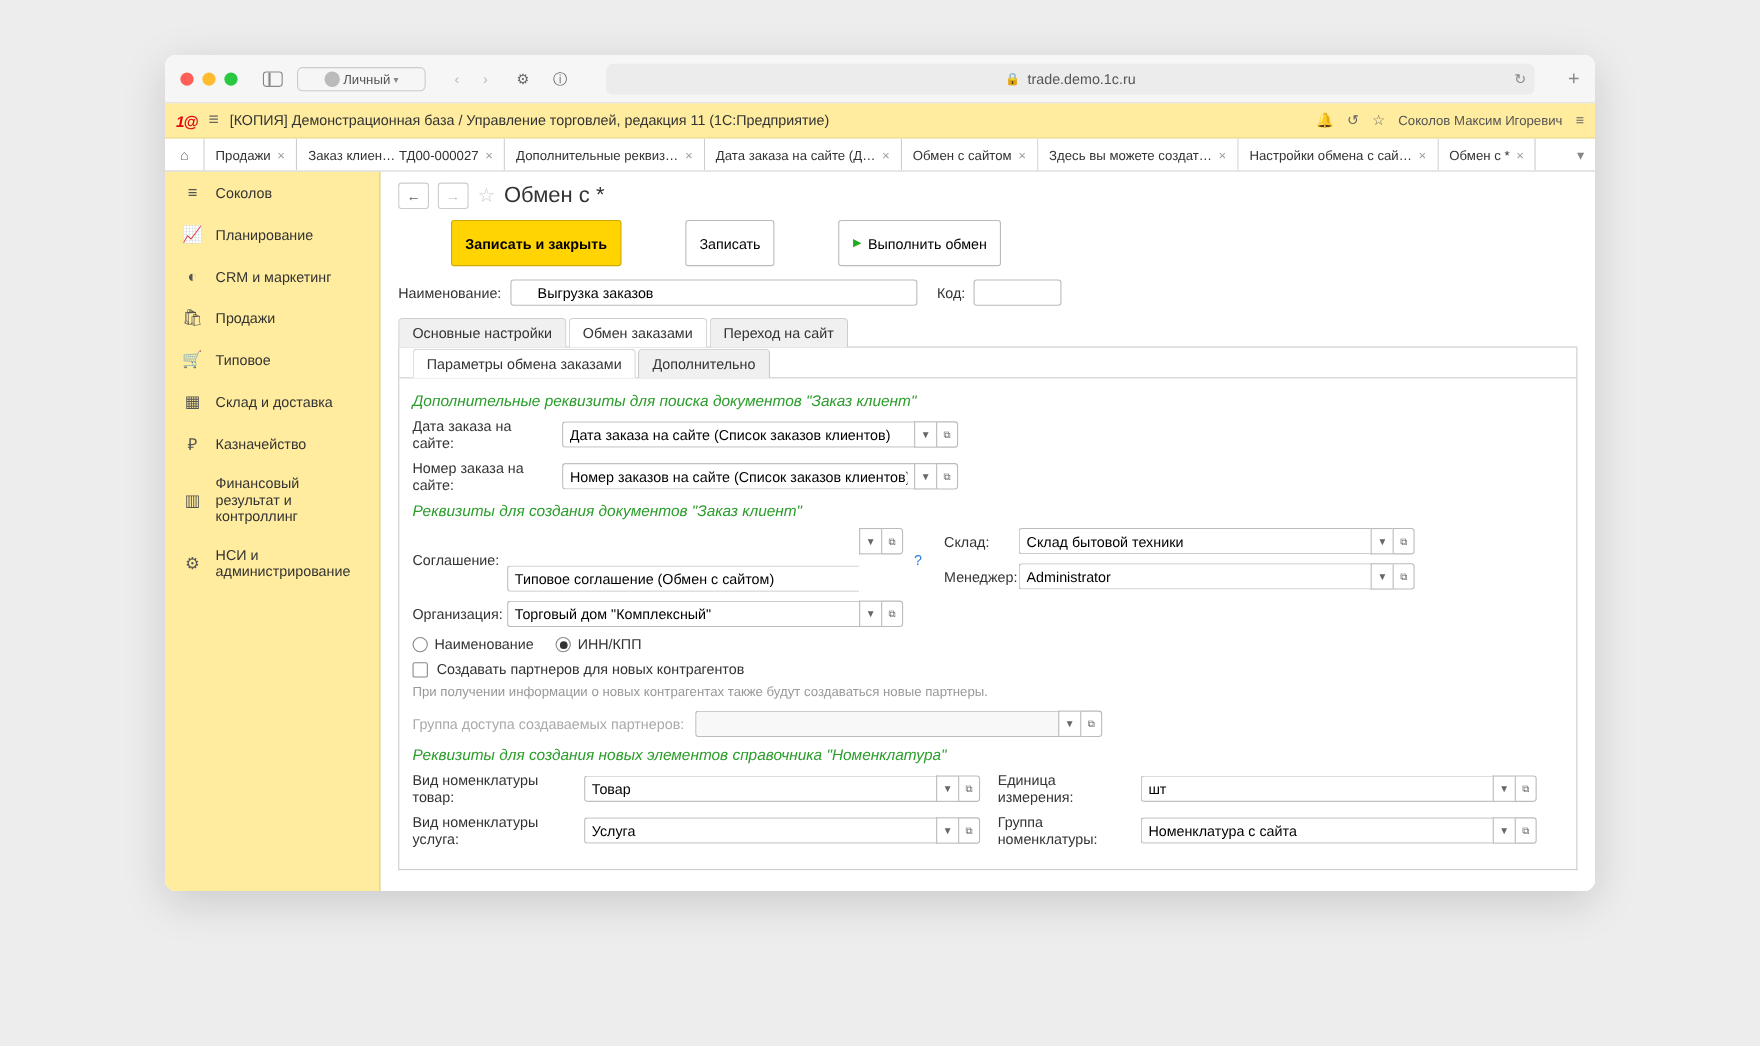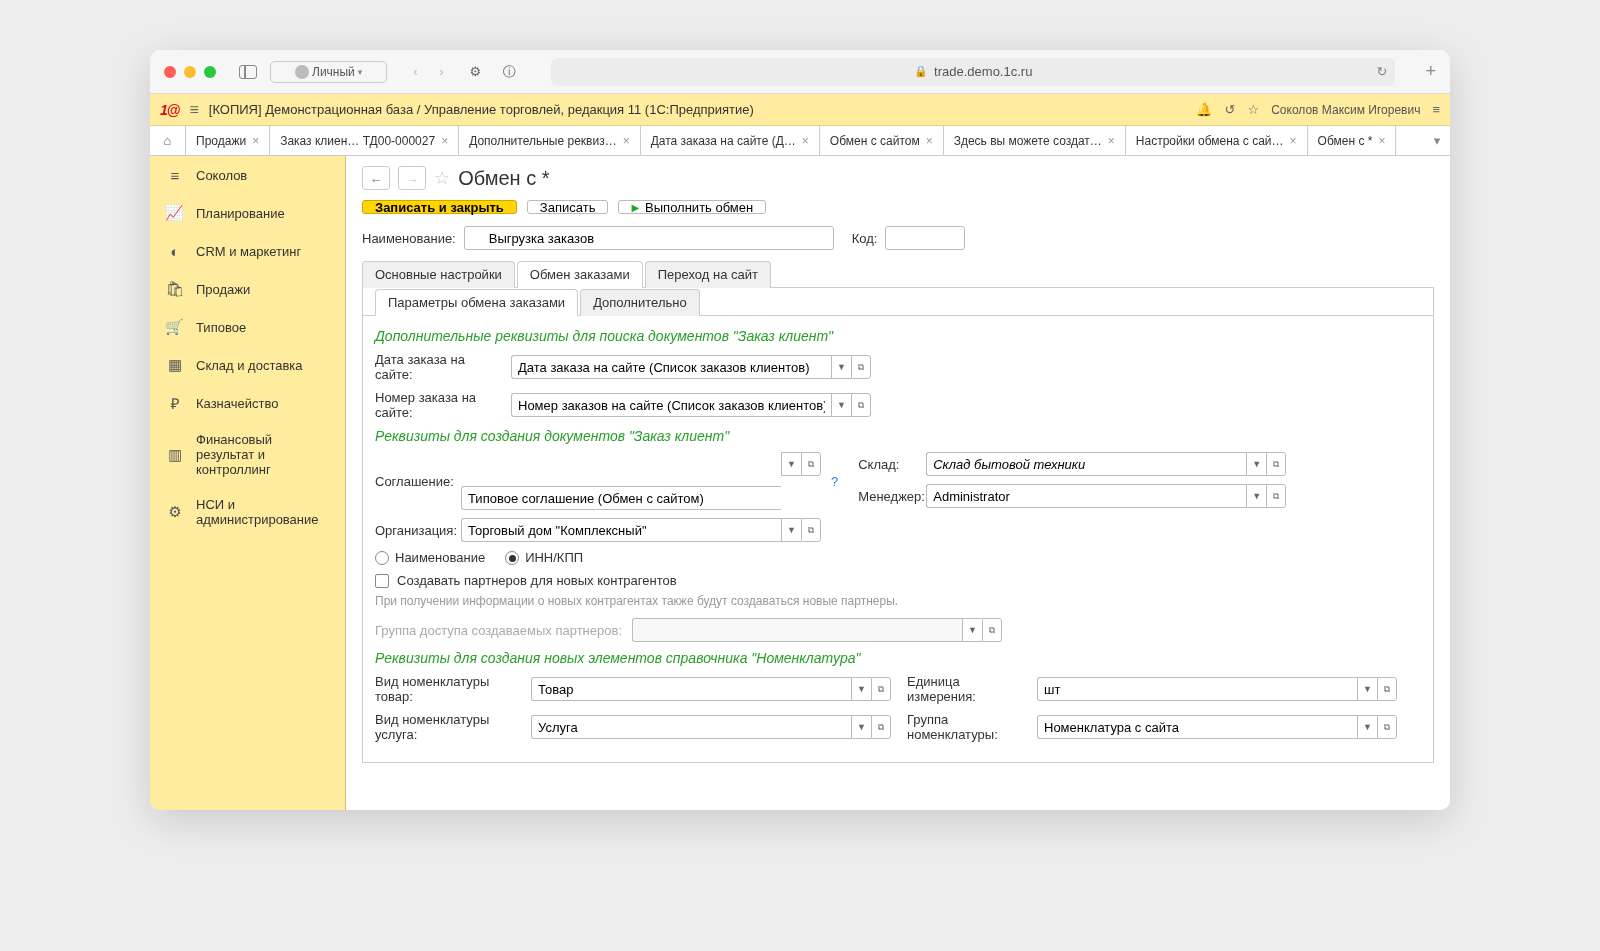--- a/index.html
+++ b/index.html
@@ -35,21 +35,21 @@
 .sidebar { width:196px; background:#ffec9e; border-right:1px solid #d0c070; overflow-y:auto; }
 .side-item { display:flex; align-items:center; gap:12px; padding:10px 16px; font-size:13px; color:#333; cursor:pointer; }
 .side-icon { width:18px; height:18px; display:flex; align-items:center; justify-content:center; font-size:15px; color:#555; flex-shrink:0; }
 .main-content { flex:1; background:#fff; overflow:auto; padding:10px 16px; }
 .page-header-row { display:flex; align-items:center; gap:8px; margin-bottom:10px; }
 .nav-btn { width:28px; height:24px; border:1px solid #ccc; background:#fff; display:flex; align-items:center; justify-content:center; border-radius:3px; color:#666; }
 .nav-btn:last-of-type { color:#ccc; }
 .star-icon { color:#ccc; font-size:18px; }
 .page-title { font-size:20px; font-weight:normal; }
 .toolbar-row { display:flex; gap:10px; margin-bottom:12px; }
-.btn { padding:4px 12px; border:1px solid #bbb; background:#fff; border-radius:3px; font-size:13px; cursor:pointer; height:14px; display:flex; align-items:center; gap:6px; }
+.btn { padding:4px 12px; border:1px solid #bbb; background:#fff; border-radius:3px; font-size:13px; cursor:pointer; height:42px; display:flex; align-items:center; gap:6px;margin-left:48px; }
 .btn-primary { background:#ffd400; border-color:#d0a800; font-weight:bold; }
 .btn-play::before { content:'▶'; color:#2a2; font-size:10px; }
 .form-row { display:flex; align-items:center; gap:8px; margin-bottom:10px; }
 .form-label { font-size:13px; color:#333; }
 .form-input { height:24px; border:1px solid #bbb; border-radius:3px; padding:0 6px; font-size:13px; }
 .tabs { display:flex; border-bottom:1px solid #ccc; margin-bottom:0; }
 .tab { padding:5px 12px; border:1px solid #ccc; border-bottom:none; background:#f0f0f0; font-size:13px; cursor:pointer; border-radius:4px 4px 0 0; margin-right:2px; position:relative; top:1px; }
 .tab.active { background:#fff; border-bottom:1px solid #fff; }
 .tab-content { border:1px solid #ccc; border-top:none; padding:12px; }
 .sub-tabs { display:flex; border-bottom:1px solid #ccc; margin-bottom:12px; }
@@ -267,21 +267,21 @@
                   <input class="combo-input" style="width: 320px;" value="Торговый дом &quot;Комплексный&quot;">
                   <div class="combo-btn">▼</div>
                   <div class="combo-btn">⧉</div>
                 </div>
             </div>
           </div>
           <div>
             <div class="field-row">
               <span class="form-label" style="width:62px">Склад:</span>
               <div class="combo">
-                  <input class="combo-input" style="width: 320px; font-style: italic;" value="Склад бытовой техники">
+                  <input class="combo-input" style="width: 320px;" value="Склад бытовой техники">
                   <div class="combo-btn">▼</div>
                   <div class="combo-btn">⧉</div>
                 </div>
             </div>
             <div class="field-row">
               <span class="form-label" style="width:62px">Менеджер:</span>
               <div class="combo">
                   <input class="combo-input" style="width: 320px;" value="Administrator">
                   <div class="combo-btn">▼</div>
                   <div class="combo-btn">⧉</div>

